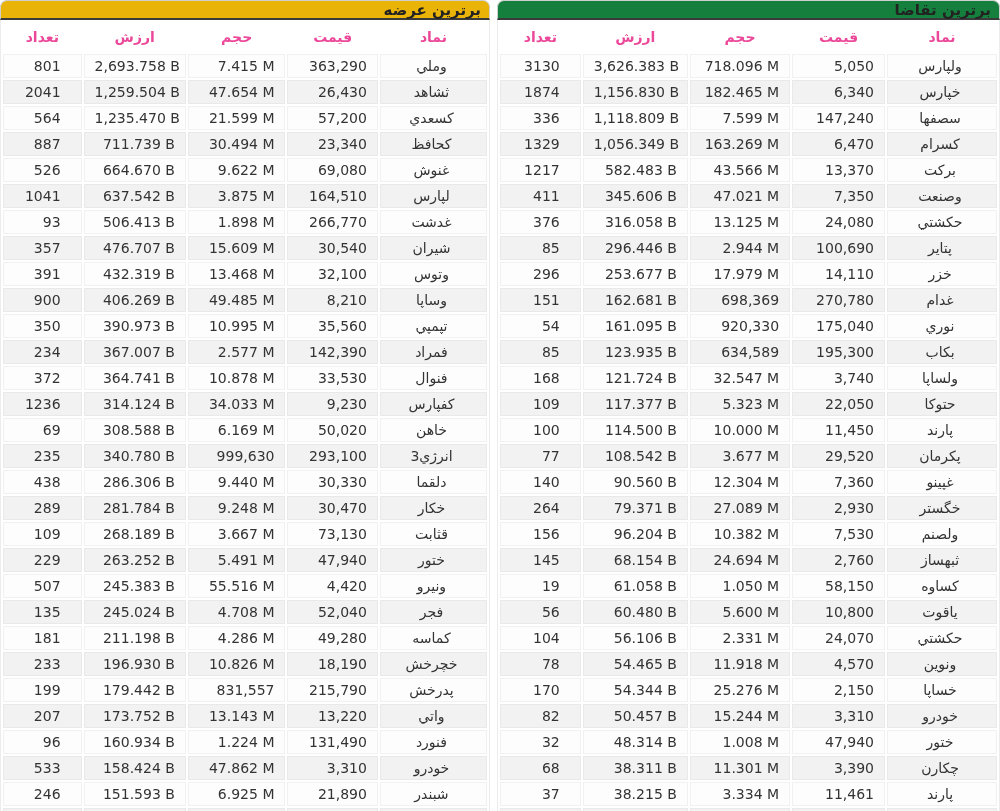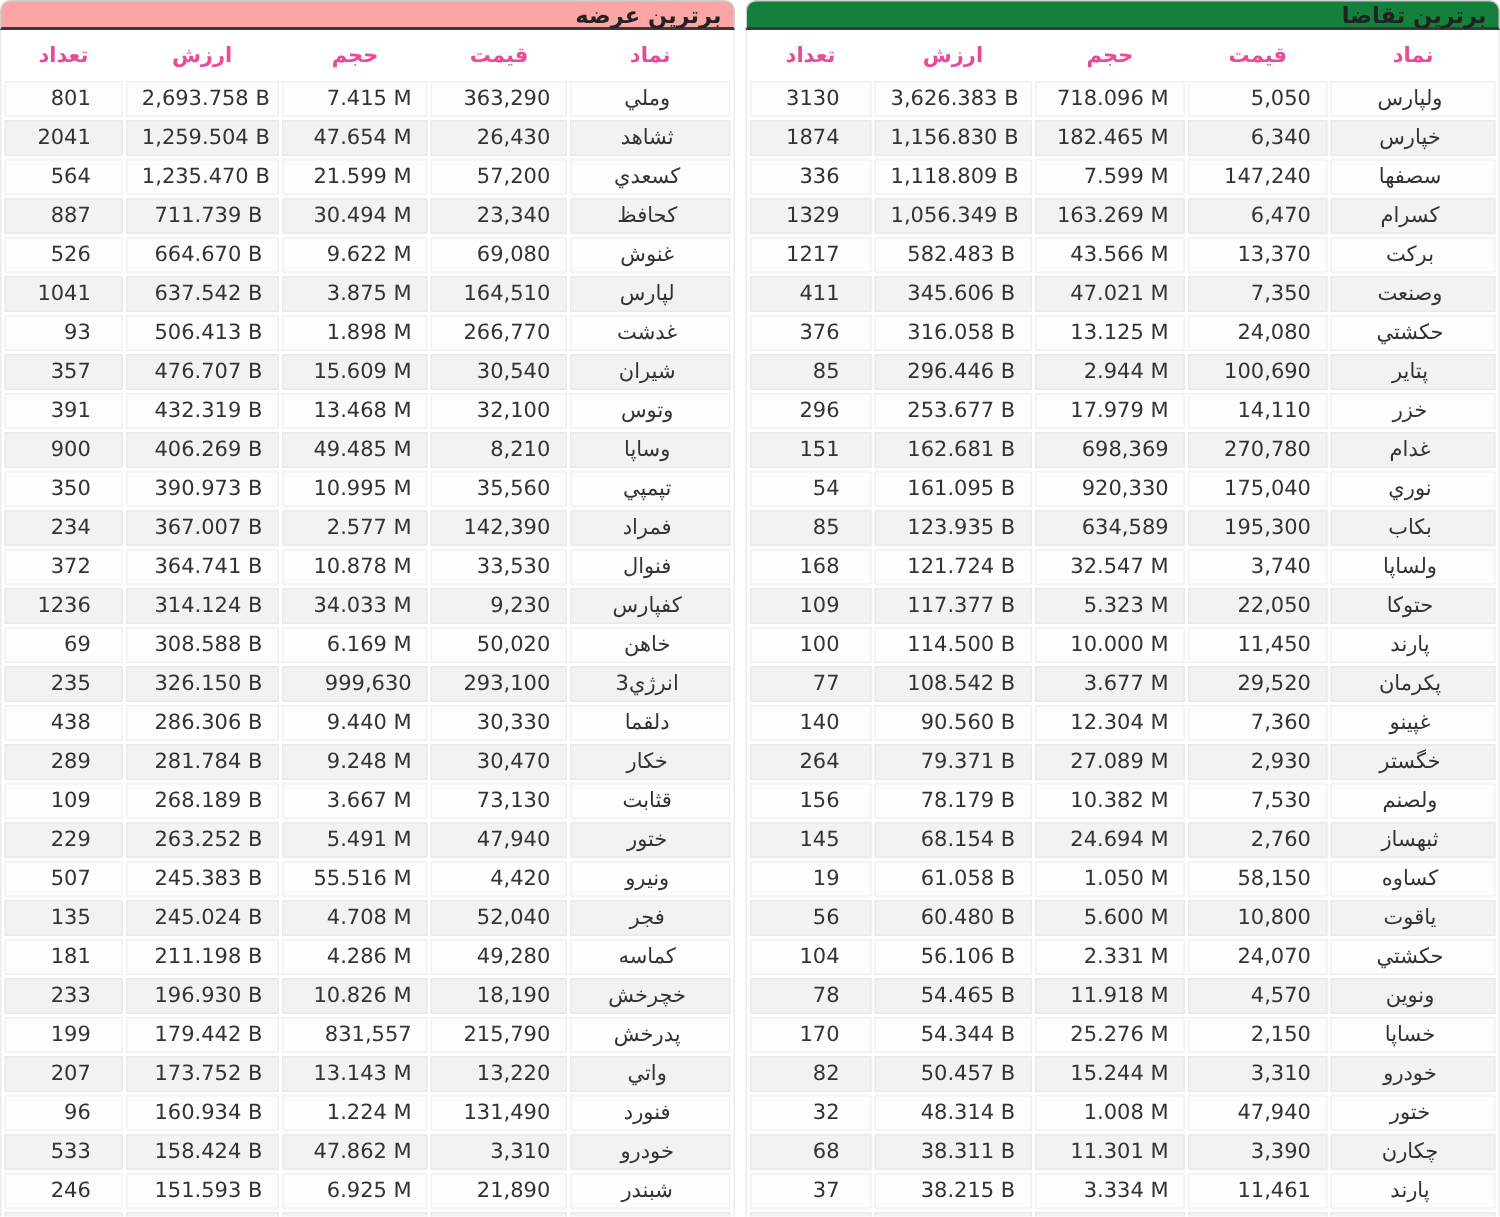--- a/index.html
+++ b/index.html
@@ -36,21 +36,21 @@
   td.col-count { padding-right:20px; padding-left:4px; }
   tbody tr:nth-child(odd) td  { background:#fdfdfd; border:1px solid #f1f1f1; }
   tbody tr:nth-child(even) td { background:#f2f2f2; border:1px solid #e9e9e9; }
 </style>
 </head>
 <body>
 
 <div class="wrap">
 
   <section class="panel panel-supply">
-    <div class="panel-title" style="background: #fca5a5;">برترين عرضه</div>
+    <div class="panel-title" style="background: #eab308;">برترين عرضه</div>
     <div class="panel-body">
       <table>
         <colgroup>
           <col style="width:22.5%">
             <col style="width:19%">
             <col style="width:20.5%">
             <col style="width:21.5%">
             <col style="width:16.5%">
         </colgroup>
         <thead>
@@ -165,21 +165,21 @@
               <td class="col-symbol">خاهن</td>
               <td class="col-price num">50,020</td>
               <td class="col-volume num">6.169 M</td>
               <td class="col-value num">308.588 B</td>
               <td class="col-count num">69</td>
             </tr>
             <tr>
               <td class="col-symbol">انرژي3</td>
               <td class="col-price num">293,100</td>
               <td class="col-volume num">999,630</td>
-              <td class="col-value num">326.150 B</td>
+              <td class="col-value num">340.780 B</td>
               <td class="col-count num">235</td>
             </tr>
             <tr>
               <td class="col-symbol">دلقما</td>
               <td class="col-price num">30,330</td>
               <td class="col-volume num">9.440 M</td>
               <td class="col-value num">286.306 B</td>
               <td class="col-count num">438</td>
             </tr>
             <tr>
@@ -422,21 +422,21 @@
               <td class="col-symbol">خگستر</td>
               <td class="col-price num">2,930</td>
               <td class="col-volume num">27.089 M</td>
               <td class="col-value num">79.371 B</td>
               <td class="col-count num">264</td>
             </tr>
             <tr>
               <td class="col-symbol">ولصنم</td>
               <td class="col-price num">7,530</td>
               <td class="col-volume num">10.382 M</td>
-              <td class="col-value num">78.179 B</td>
+              <td class="col-value num">96.204 B</td>
               <td class="col-count num">156</td>
             </tr>
             <tr>
               <td class="col-symbol">ثبهساز</td>
               <td class="col-price num">2,760</td>
               <td class="col-volume num">24.694 M</td>
               <td class="col-value num">68.154 B</td>
               <td class="col-count num">145</td>
             </tr>
             <tr>

